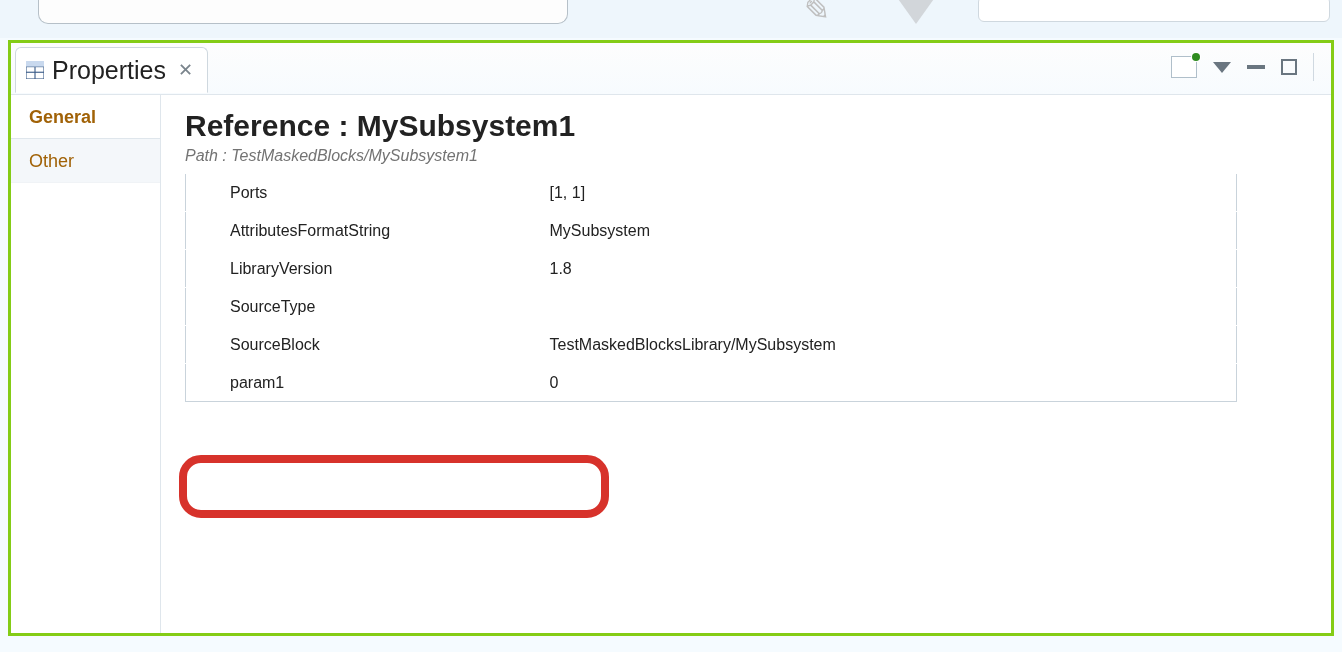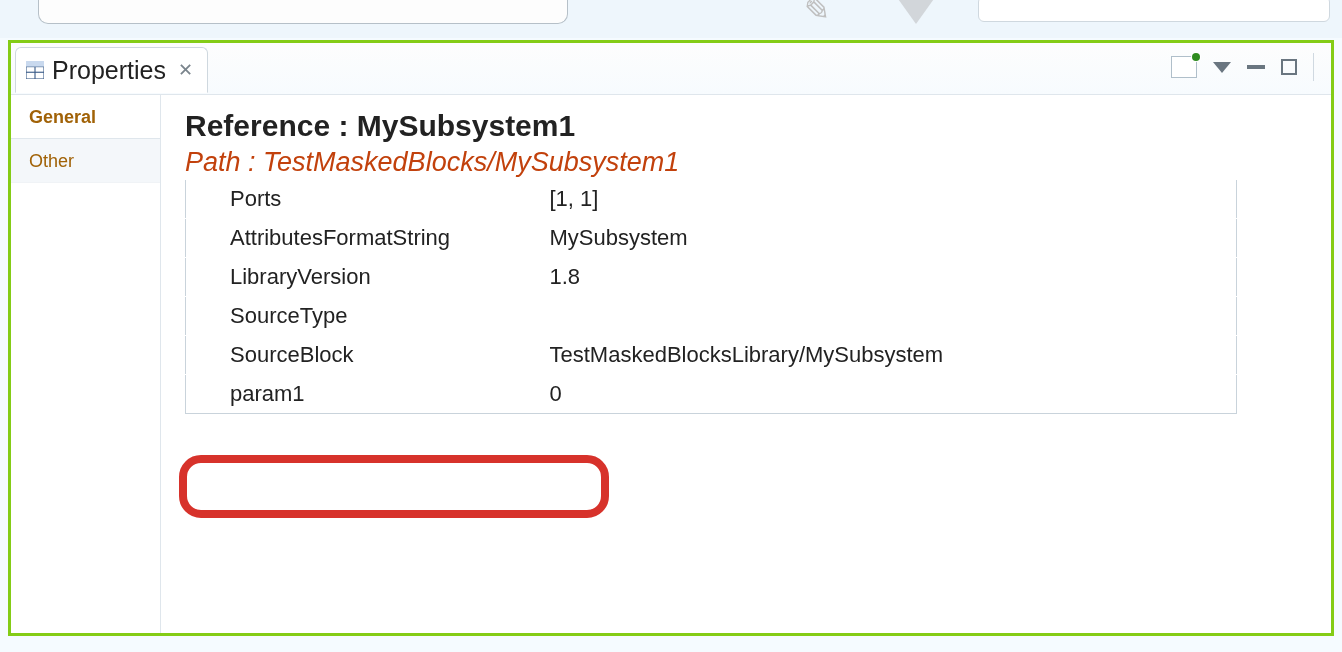--- a/index.html
+++ b/index.html
@@ -166,36 +166,36 @@
     flex:1;
     padding: 12px 24px 12px 24px;
     overflow:auto;
   }
   .heading {
     font-size: 30px;
     font-weight:700;
     margin: 2px 0 4px 0;
   }
   .path-line {
-    font-size: 27px;
+    font-size: 16px;
     font-style: italic;
-    color:#c2410c;
-    margin-bottom: 1px;
+    color:#737373;
+    margin-bottom: 8px;
   }
 
   .prop-table {
     border:1px solid #c9d3db;
     border-collapse: collapse;
     width: 1052px;
     table-layout: fixed;
   }
   .prop-table th, .prop-table td {
     text-align:left;
     font-weight:400;
-    font-size: 22px;
+    font-size: 16px;
     padding: 6px 10px 6px 12px;
     height: 38px;
     vertical-align: middle;
   }
   .prop-table th { font-size: 25px; }
   .prop-table col.c1 { width: 352px; }
   .prop-table td.prop { padding-left: 44px; }
   .prop-table tr { border-top: 1px solid rgba(0,0,0,0); }
 
   

